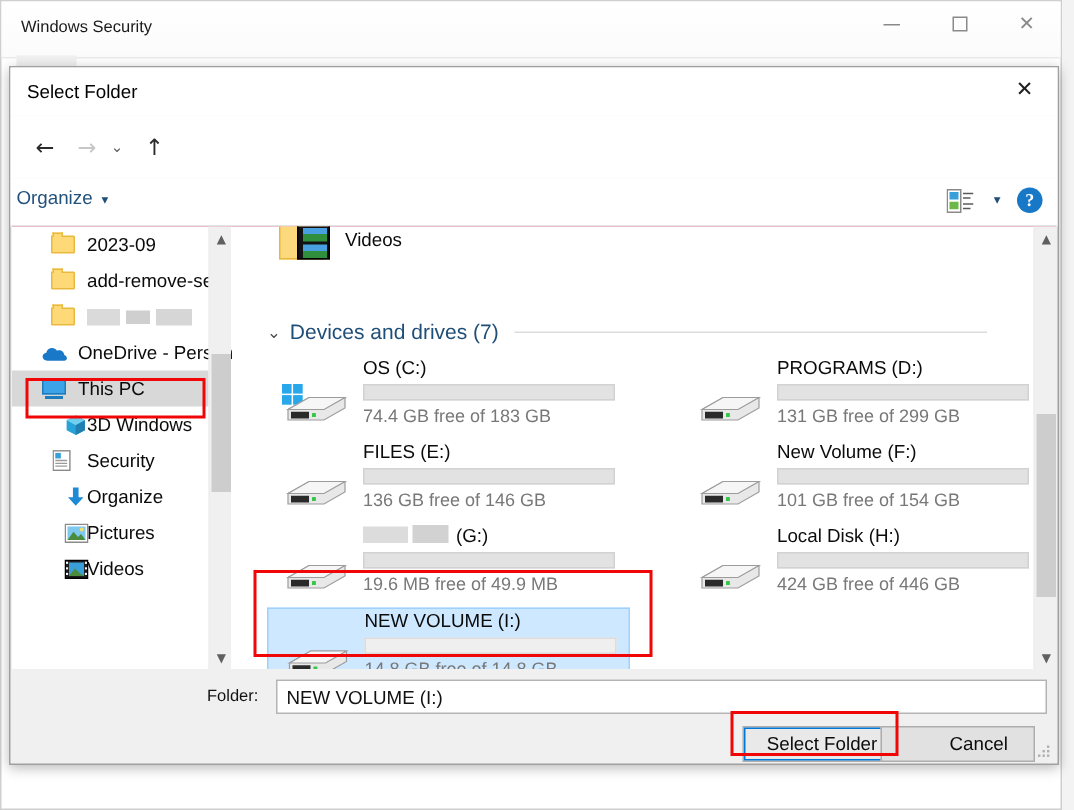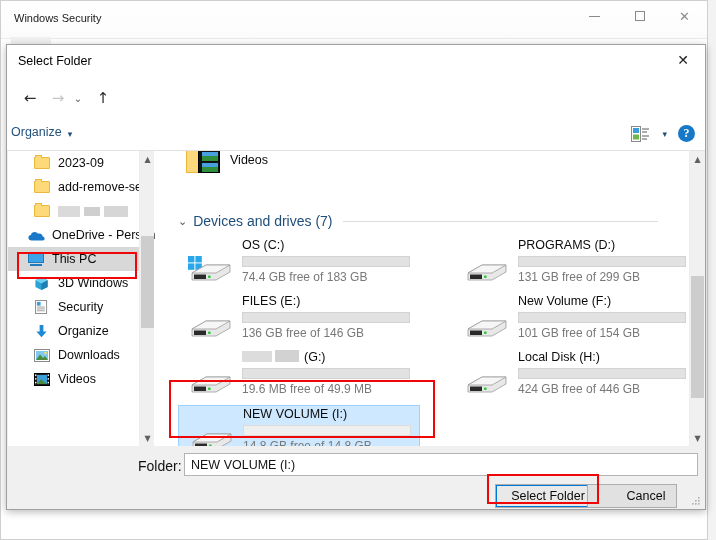--- a/index.html
+++ b/index.html
@@ -130,21 +130,21 @@
   .view-caret { position: absolute; right: 38px; top: 10px; font-size: 9px; color: #1f4e79; font-family: "DejaVu Sans", sans-serif; }
   .help-icon {
     position: absolute; right: 10px; top: 6px; width: 17px; height: 17px;
     border-radius: 50%; background: #1878c8;
     color: #fff; font-size: 12px; font-weight: bold;
     display: flex; align-items: center; justify-content: center;
     font-family: "Liberation Serif", serif;
   }
 
   
-  .body { position: absolute; left: 1px; top: 106px; right: 1px; bottom: 62px; background: #be185d; }
+  .body { position: absolute; left: 1px; top: 106px; right: 1px; bottom: 62px; background: #be185d; text-align: center; }
   .nav-pane {
     position: absolute; left: 0; top: 0; width: 156px; height: 100%;
     background: #ffffff; overflow: hidden;
   }
   .tree { position: absolute; left: 0; top: 0; width: 146px; }
   .tree-item {
     height: 24px; display: flex; align-items: center;
     padding-left: 20px; font-size: 12.5px; color: #0b0b0b; white-space: nowrap;
   }
   .tree-item.indent2 { padding-left: 26px; }
@@ -221,35 +221,35 @@
   .blurname { position: absolute; left: 64px; top: 0px; height: 15px; }
   .blurname .bs { position: absolute; background: #d8d8d8; }
 
   .main-scroll {
     position: absolute; right: 0; top: 0; width: 15px; height: 100%;
     background: #f0f0f0; border-left: 1px solid #ededed; box-sizing: border-box;
   }
 
   
   .footer { position: absolute; left: 1px; right: 1px; bottom: 1px; height: 62px; background: #f0f0f0; }
-  .folder-label { position: absolute; left: 130px; top: 12px; font-size: 14px; color: #111; }
+  .folder-label { position: absolute; left: 130px; top: 12px; font-size: 11px; color: #111; }
   .folder-input {
     position: absolute; left: 176px; top: 7px; width: 514px; height: 23px;
     background: #fff; border: 1px solid #b4b4b4; box-sizing: border-box;
     display: flex; align-items: center;
   }
   .folder-input span { margin-left: 6px; font-size: 12.5px; color: #111; }
   .btn {
     position: absolute; top: 38px; height: 24px;
     background: #e1e1e1; border: 1px solid #adadad; box-sizing: border-box;
     display: flex; align-items: center; justify-content: center;
     font-size: 12.5px; color: #0b0b0b;
   }
   .btn-select { left: 487px; width: 106px; background: #e9e9e9; outline: 1px solid #0078d7; outline-offset: -2px; }
-  .btn-cancel { left: 579px; width: 90px; padding-left: 28px; }
+  .btn-cancel { left: 579px; width: 103px; padding-left: 28px; }
   .grip { position: absolute; right: 3px; bottom: 2px; width: 10px; height: 10px; }
 
   
   .redbox { position: absolute; border: 2px solid #f00606; box-sizing: border-box; pointer-events: none; }
 </style>
 </head>
 <body>
 
 <div id="root">
 
@@ -414,21 +414,21 @@
             </div>
             <div class="tree-item indent2">
               <span class="tree-ico">
                 <svg viewBox="0 0 16 13" width="16" height="13" style="position:absolute;top:2px;">
                   <rect x="0.5" y="0.5" width="15" height="12" fill="#fff" stroke="#8a8a8a"></rect>
                   <rect x="2" y="2" width="12" height="9" fill="#7fc8ee"></rect>
                   <path d="M2 11 L6 5.5 L9 9 L11 7 L14 11 Z" fill="#4a8c3c"></path>
                   <circle cx="11.5" cy="4" r="1.3" fill="#f4e06a"></circle>
                 </svg>
               </span>
-              <span>Downloads</span>
+              <span>Pictures</span>
             </div>
             <div class="tree-item indent2">
               <span class="tree-ico">
                 <svg viewBox="0 0 16 13" width="16" height="13" style="position:absolute;top:2px;">
                   <rect x="0.5" y="0.5" width="15" height="12" fill="#1d1d1d" stroke="#000"></rect>
                   <rect x="3" y="2" width="10" height="9" fill="#3a9fd8"></rect>
                   <path d="M3 11 L7 6 L10 9 L13 11 Z" fill="#4a8c3c"></path>
                   <g fill="#fff">
                     <rect x="1" y="1.5" width="1.4" height="1.4"></rect>
                     <rect x="1" y="5.2" width="1.4" height="1.4"></rect>

